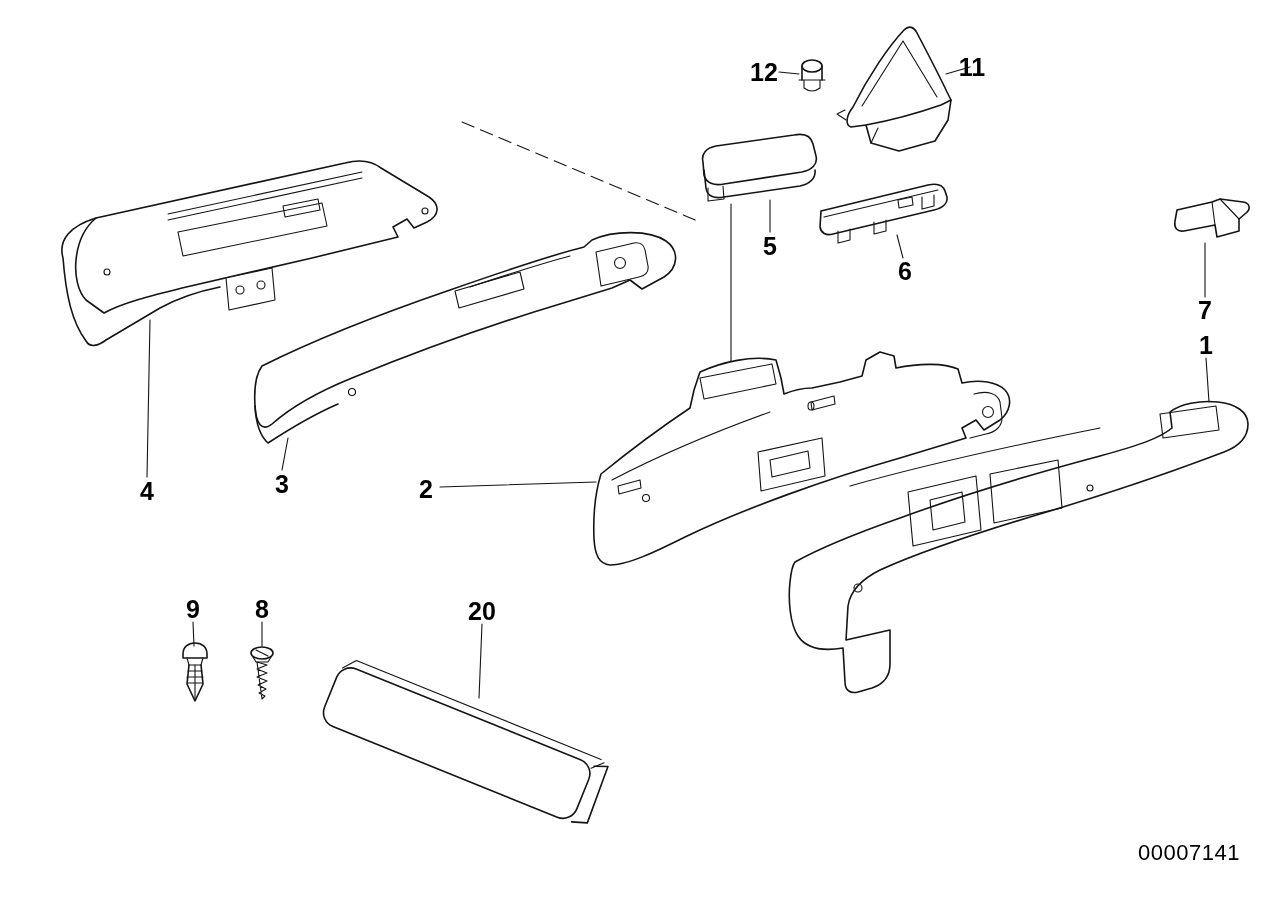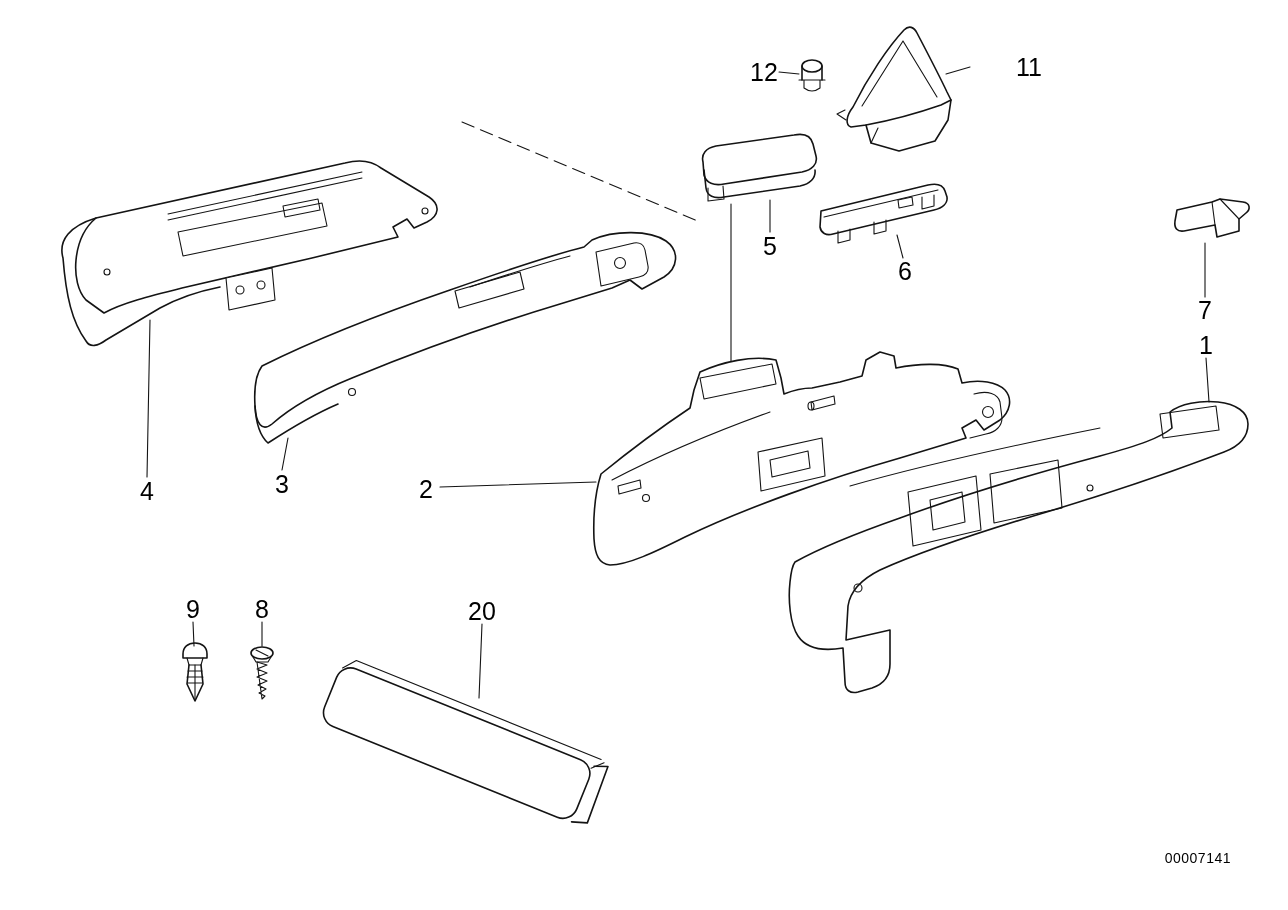--- a/index.html
+++ b/index.html
@@ -1,20 +1,20 @@
 <!DOCTYPE html>
 <html><head>
 <meta charset="utf-8">
 <style>
   html,body{margin:0;padding:0}
   body{width:1288px;height:910px;background:#fff;font-family:"Liberation Sans",sans-serif;color:#000}
   #canvas{position:relative;width:1288px;height:910px;background:#fff;overflow:hidden}
   #art{position:absolute;left:0;top:0}
-  .part-label{position:absolute;transform:translate(-50%,-50%);font-size:25px;font-weight:400;line-height:1;cursor:pointer;user-select:none}
-  #diagram-id{position:absolute;right:57px;bottom:44px;font-size:14px;letter-spacing:.5px}
+  .part-label{position:absolute;transform:translate(-50%,-50%);font-size:25px;font-weight:700;line-height:1;cursor:pointer;user-select:none}
+  #diagram-id{position:absolute;right:48px;bottom:44px;font-size:22px;letter-spacing:.5px}
   .ln{fill:none;stroke:#141414;stroke-width:1.6;stroke-linejoin:round;stroke-linecap:round}
   .fw{fill:#fff;stroke:#141414;stroke-width:1.6;stroke-linejoin:round}
   .thin{stroke-width:1.1}
   .dash{stroke-dasharray:13 7}
 </style>
 </head>
 <body>
 
 <div id="canvas">
 
@@ -142,17 +142,17 @@
   <div class="part-label" style="left:1206px;top:345px">1</div>
   <div class="part-label" style="left:426px;top:489px">2</div>
   <div class="part-label" style="left:282px;top:484px">3</div>
   <div class="part-label" style="left:147px;top:491px">4</div>
   <div class="part-label" style="left:770px;top:246px">5</div>
   <div class="part-label" style="left:905px;top:271px">6</div>
   <div class="part-label" style="left:1205px;top:310px">7</div>
   <div class="part-label" style="left:262px;top:609px">8</div>
   <div class="part-label" style="left:193px;top:609px">9</div>
   <div class="part-label" style="left:482px;top:611px">20</div>
-  <div class="part-label" style="left:1029px;top:67px">11</div>
+  <div class="part-label" style="left:972px;top:67px">11</div>
   <div class="part-label" style="left:764px;top:72px">12</div>
 
   <div id="diagram-id">00007141</div>
 </div>
 
 </body></html>

